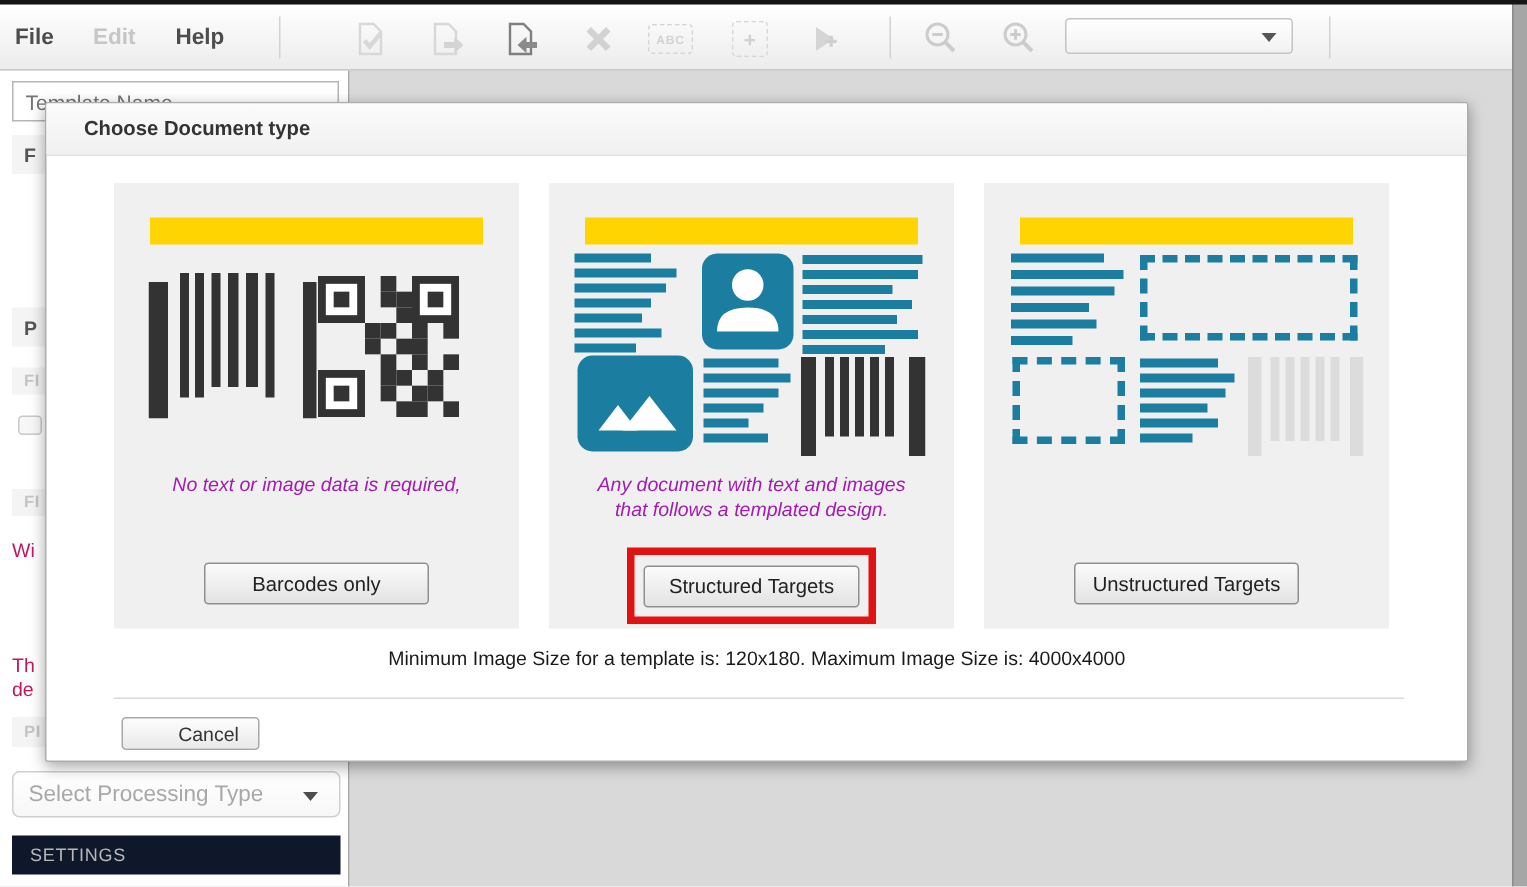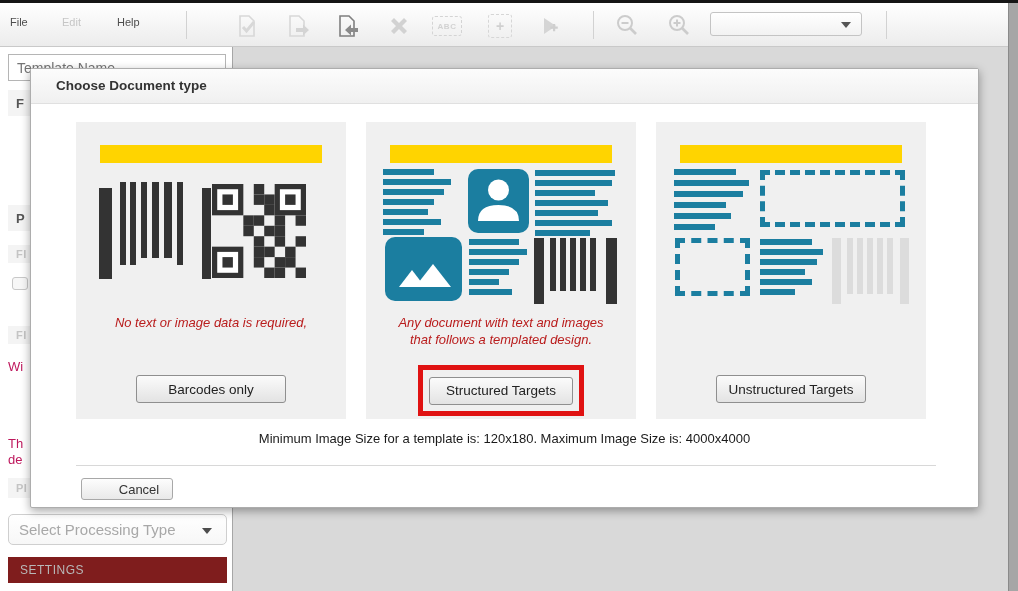--- a/index.html
+++ b/index.html
@@ -5,21 +5,21 @@
   * { margin:0; padding:0; box-sizing:border-box; }
   html,body { width:1018px; height:591px; overflow:hidden; }
   body { font-family:"Liberation Sans", sans-serif; background:#d9d9d9; position:relative; }
 
   #stage { position:absolute; inset:0; width:1018px; height:591px; }
 
   
   .top-black { position:absolute; left:0; top:0; width:1018px; height:3px; background:#161616; z-index:30; }
   .toolbar { position:absolute; left:0; top:3px; width:1018px; height:44px;
              background:linear-gradient(#ffffff,#ececec); border-bottom:1px solid #c9c9c9; z-index:20; }
-  .menu-item { position:absolute; top:13px; font-size:11px; font-weight:normal; color:#4d4d4d; cursor:default;text-align:center; }
+  .menu-item { position:absolute; top:13px; font-size:15px; font-weight:bold; color:#4d4d4d; cursor:default;text-align:center; }
   .menu-item.disabled { color:#c6c6c6; }
   .tb-sep { position:absolute; top:8px; width:1px; height:28px; background:#d2d2d2; }
   .tb-btn { position:absolute; top:10px; width:26px; height:26px; display:flex; align-items:center; justify-content:center; }
   .abc-box { position:absolute; top:13px; width:30px; height:20px; border:1px dashed #d4d4d4; border-radius:3px;
              display:flex; align-items:center; justify-content:center; font-size:8px; font-weight:bold; color:#d2d2d2; letter-spacing:.5px;}
   .dash-plus { position:absolute; top:11px; width:24px; height:24px; border:1px dashed #d6d6d6; border-radius:3px;
                display:flex; align-items:center; justify-content:center; font-size:14px; color:#d0d0d0; font-weight:bold;}
   .zoom-dd { position:absolute; left:710px; top:9px; width:152px; height:24px; background:linear-gradient(#ffffff,#f2f2f2);
              border:1px solid #c4c4c4; border-radius:3px; }
   .zoom-dd .caret { position:absolute; right:10px; top:9px; width:0; height:0;
@@ -37,34 +37,34 @@
   .hdr-dark { font-size:13px; font-weight:bold; color:#555; }
   .hdr-light { font-size:11px; font-weight:bold; color:#c4c4c4; letter-spacing:.5px; }
   .side-text { position:absolute; left:8px; font-size:13px; color:#be185d; }
   .side-checkbox { position:absolute; left:12px; top:230px; width:16px; height:13px; border:1px solid #c8c8c8;
                    border-radius:3px; background:#f7f7f7; }
   .proc-dd { position:absolute; left:8px; top:467px; width:219px; height:31px; border:1px solid #cfcfcf; border-radius:5px;
              background:linear-gradient(#ffffff,#f7f7f7); display:flex; align-items:center; }
   .proc-dd span { margin-left:10px; font-size:15px; color:#a8a8a8; }
   .proc-dd .caret { position:absolute; right:14px; top:13px; width:0; height:0;
                     border-left:5px solid transparent; border-right:5px solid transparent; border-top:6px solid #4d4d4d; }
-  .settings-strip { position:absolute; left:8px; top:510px; width:219px; height:26px; background:#7f1d1d; display:flex; align-items:center; }
+  .settings-strip { position:absolute; left:8px; top:510px; width:219px; height:26px; background:#0f172a; display:flex; align-items:center; }
   .settings-strip span { margin-left:12px; font-size:12px; color:#b8b8b8; letter-spacing:.5px; }
 
   
   .dialog { position:absolute; left:30px; top:68px; width:949px; height:440px; background:#ffffff;
             border:1px solid #adadad; border-radius:2px; box-shadow:0 3px 10px rgba(0,0,0,.35); z-index:10; }
   .dlg-header { position:absolute; left:0; top:0; width:100%; height:35px;
                 background:linear-gradient(#fcfcfc,#f0f0f0); border-bottom:1px solid #e0e0e0; }
   .dlg-title { position:absolute; left:25px; top:9px; font-size:13.5px; font-weight:bold; color:#333; }
 
   .card { position:absolute; top:53px; width:270px; height:297px; background:#f0f0f0; }
   .card-yellow { position:absolute; left:24px; top:23px; width:222px; height:18px; background:#ffd400; }
   .card-desc { position:absolute; left:0; top:192px; width:100%; text-align:center; font-style:italic;
-               font-size:13px; color:#b91c1c; line-height:17px; }
+               font-size:13px; color:#a21caf; line-height:17px; }
   .card-btn { position:absolute; left:60px; top:253px; width:150px; height:28px;
               background:linear-gradient(#fbfbfb,#e3e3e3); border:1px solid #8f8f8f; border-radius:3px;
               font-family:"Liberation Sans",sans-serif; font-size:13.5px; color:#222; }
   .red-box { position:absolute; left:52px; top:243px; width:166px; height:51px; border:5px solid #e01212;
              display:flex; align-items:center; justify-content:center; }
   .red-box .card-btn { position:static; width:144px; }
 
   .tline-group { position:absolute; }
   .tline { position:absolute; left:0; background:#1b7ea0; }
 

